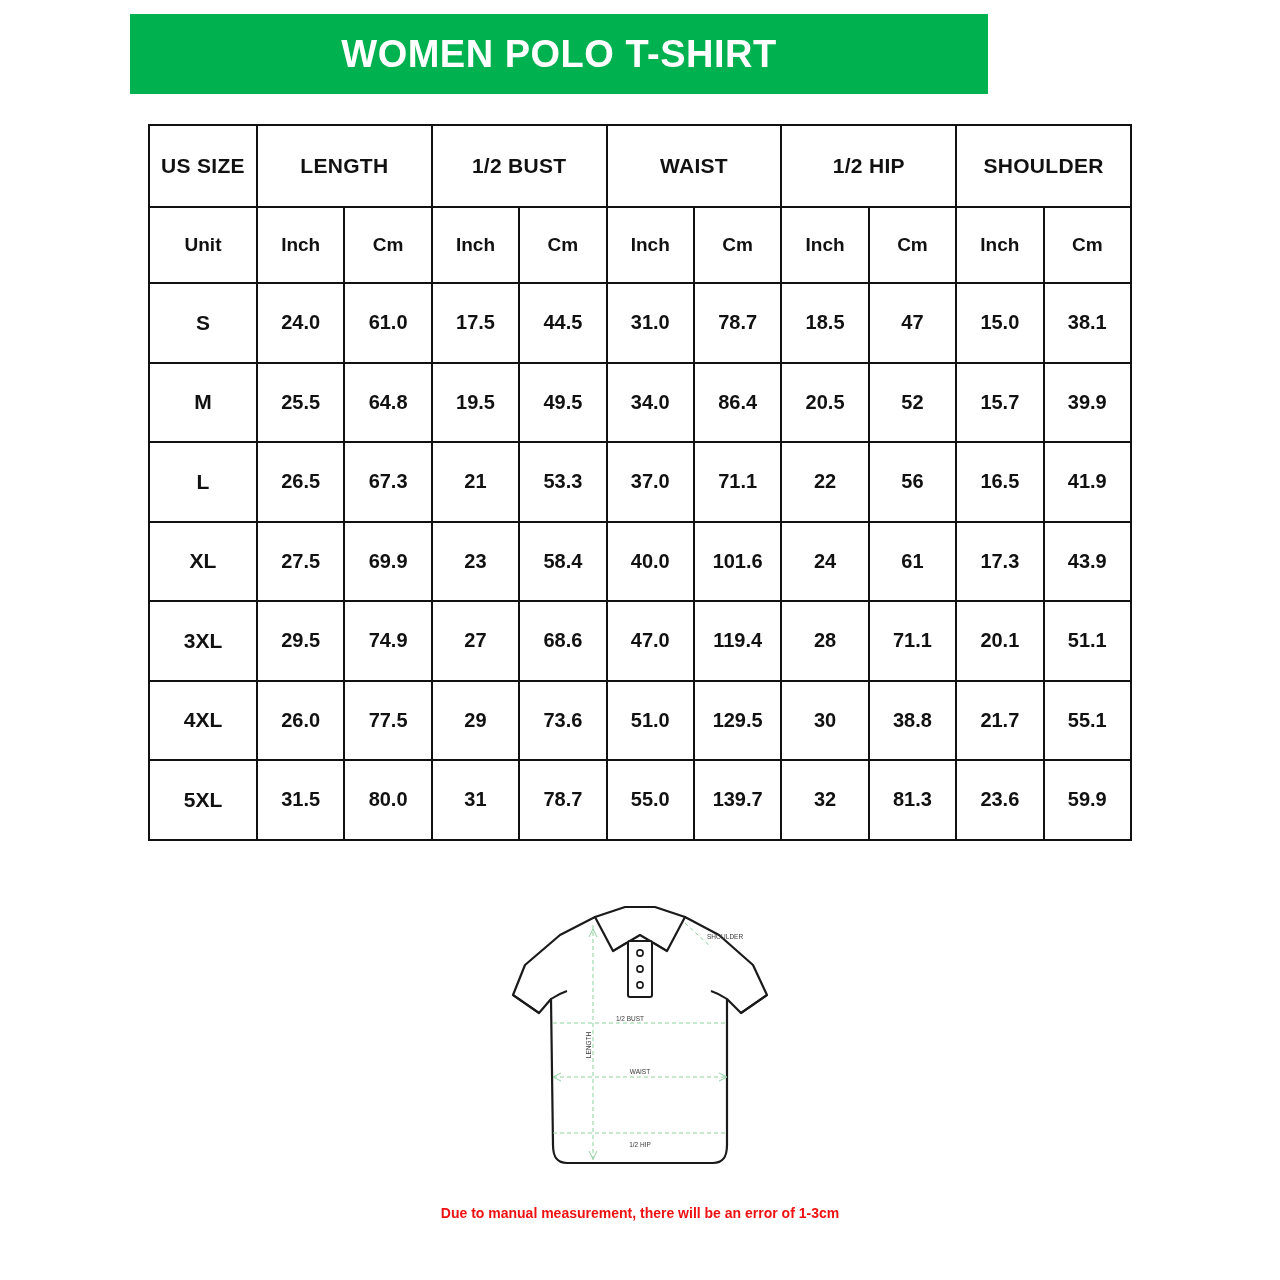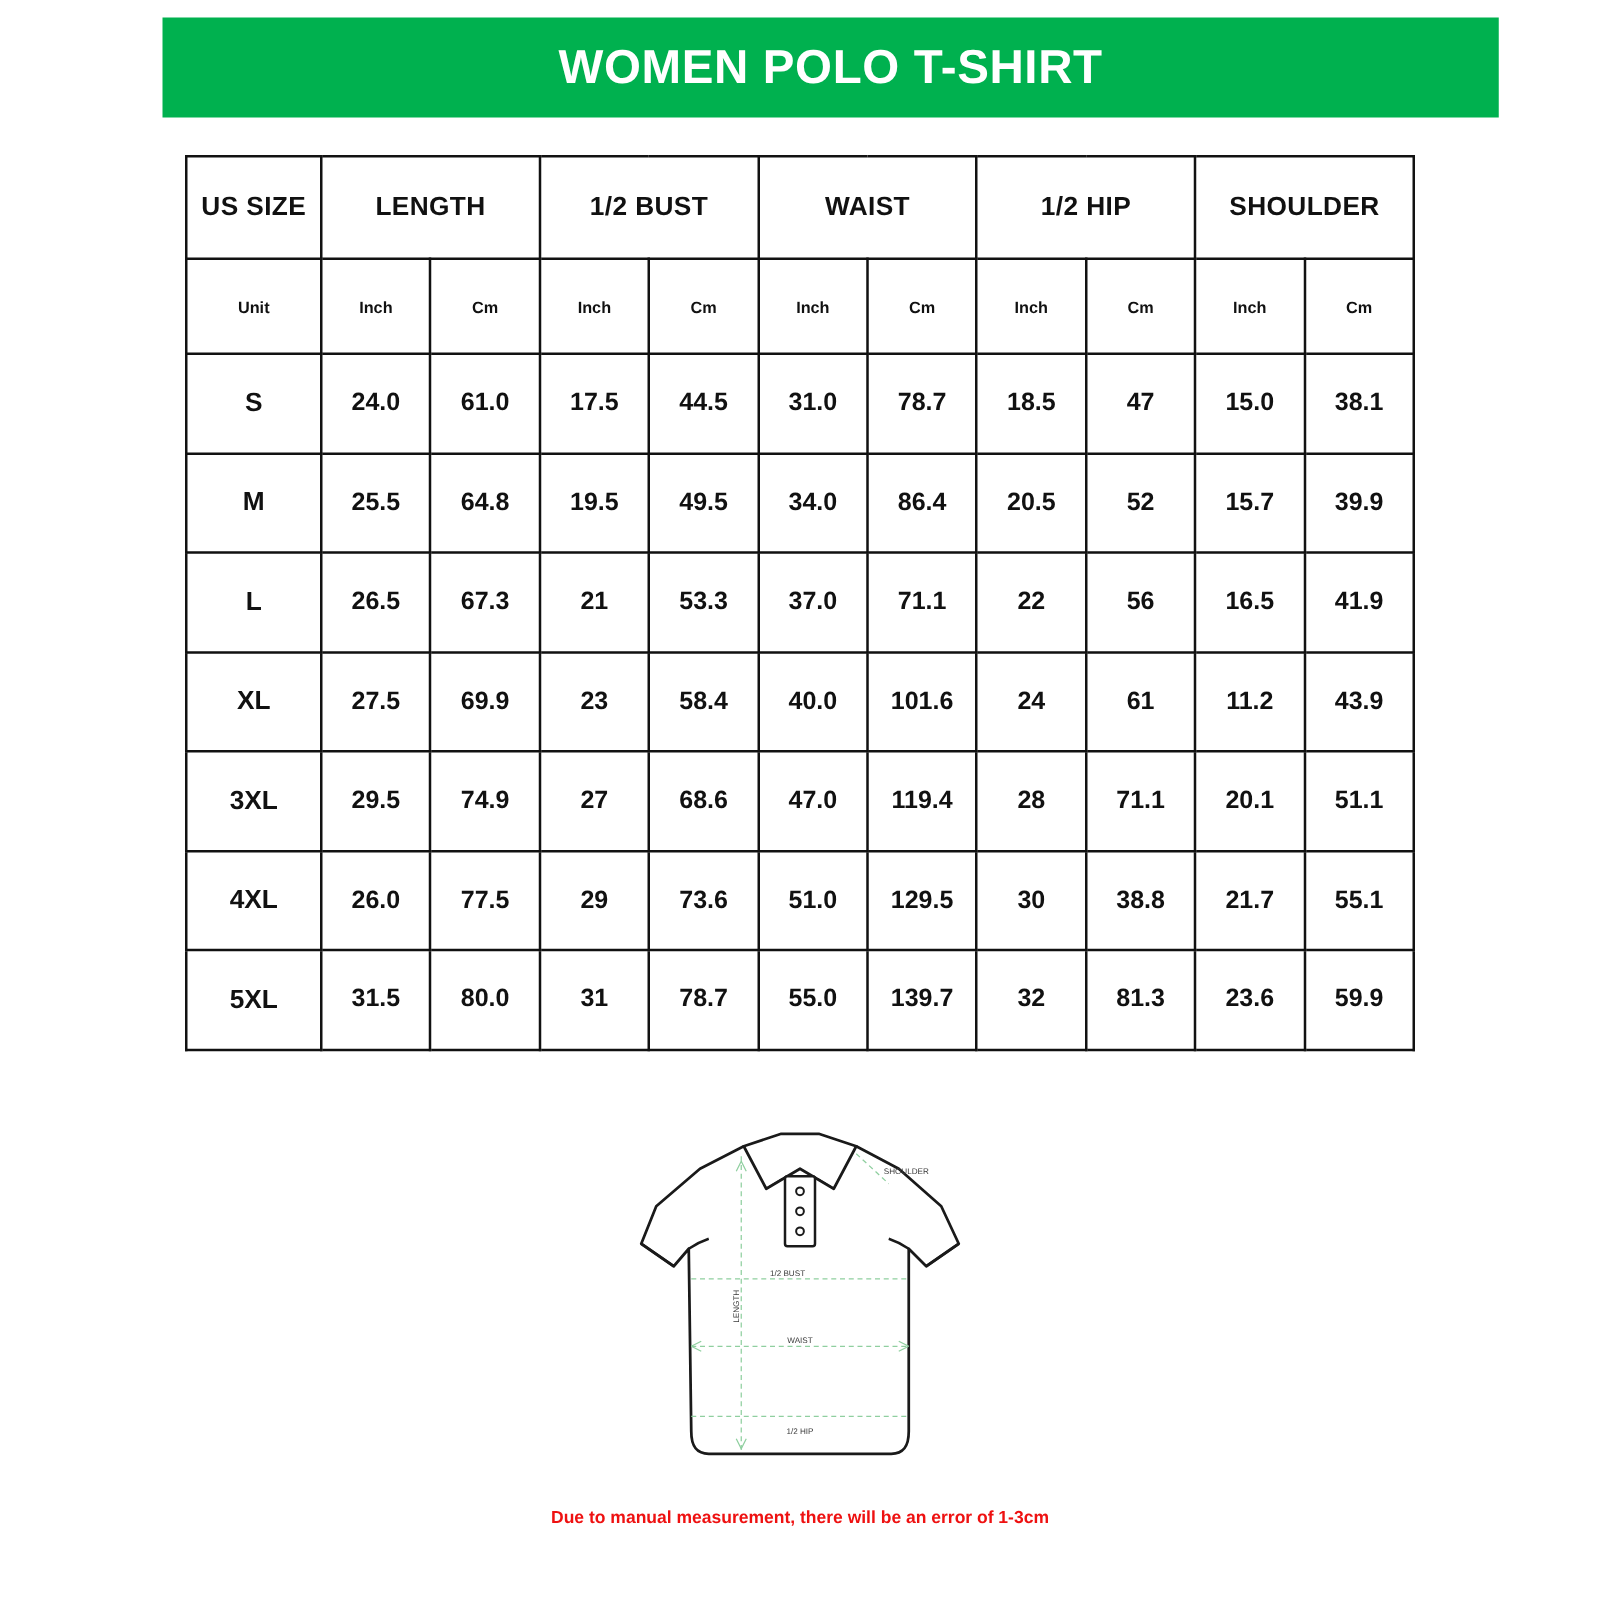--- a/index.html
+++ b/index.html
@@ -21,21 +21,21 @@
     height: 1280px;
     position: relative;
     background: #ffffff;
   }
 
   
   .title-banner {
     position: absolute;
     left: 130px;
     top: 14px;
-    width: 1069px;
+    width: 858px;
     height: 80px;
     background: #00b14f;
     display: flex;
     align-items: center;
     justify-content: center;
   }
   .title-banner .title-text {
     color: #ffffff;
     font-size: 38px;
     font-weight: bold;
@@ -66,21 +66,21 @@
   
   .grp-head td {
     height: 78px;
     font-size: 21px;
     font-weight: bold;
     letter-spacing: 0.3px;
   }
   
   .unit-row td {
     height: 72px;
-    font-size: 13px;
+    font-size: 19px;
     font-weight: bold;
   }
   
   .data-row td {
     height: 75.5px;
     font-size: 20px;
     font-weight: bold;
   }
   .data-row td.sz {
     font-size: 21px;
@@ -206,21 +206,21 @@
         <tr class="data-row">
           <td class="sz">XL</td>
           <td>27.5</td>
           <td>69.9</td>
           <td>23</td>
           <td>58.4</td>
           <td>40.0</td>
           <td>101.6</td>
           <td>24</td>
           <td>61</td>
-          <td>11.2</td>
+          <td>17.3</td>
           <td>43.9</td>
         </tr>
 
 
         <tr class="data-row">
           <td class="sz">3XL</td>
           <td>29.5</td>
           <td>74.9</td>
           <td>27</td>
           <td>68.6</td>

